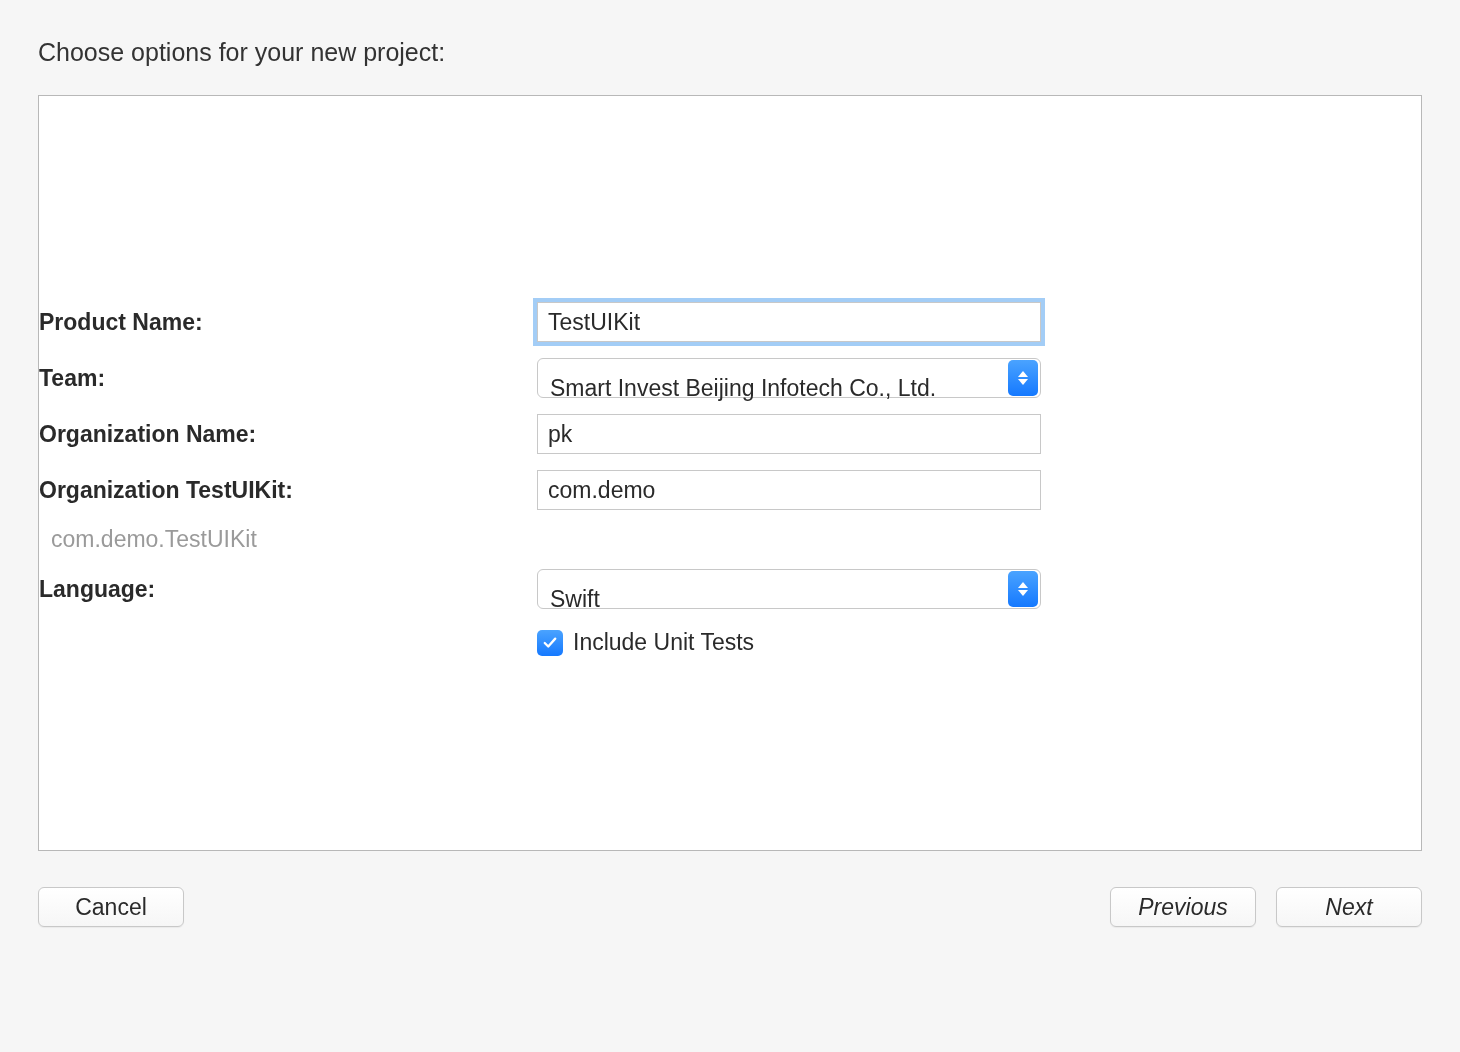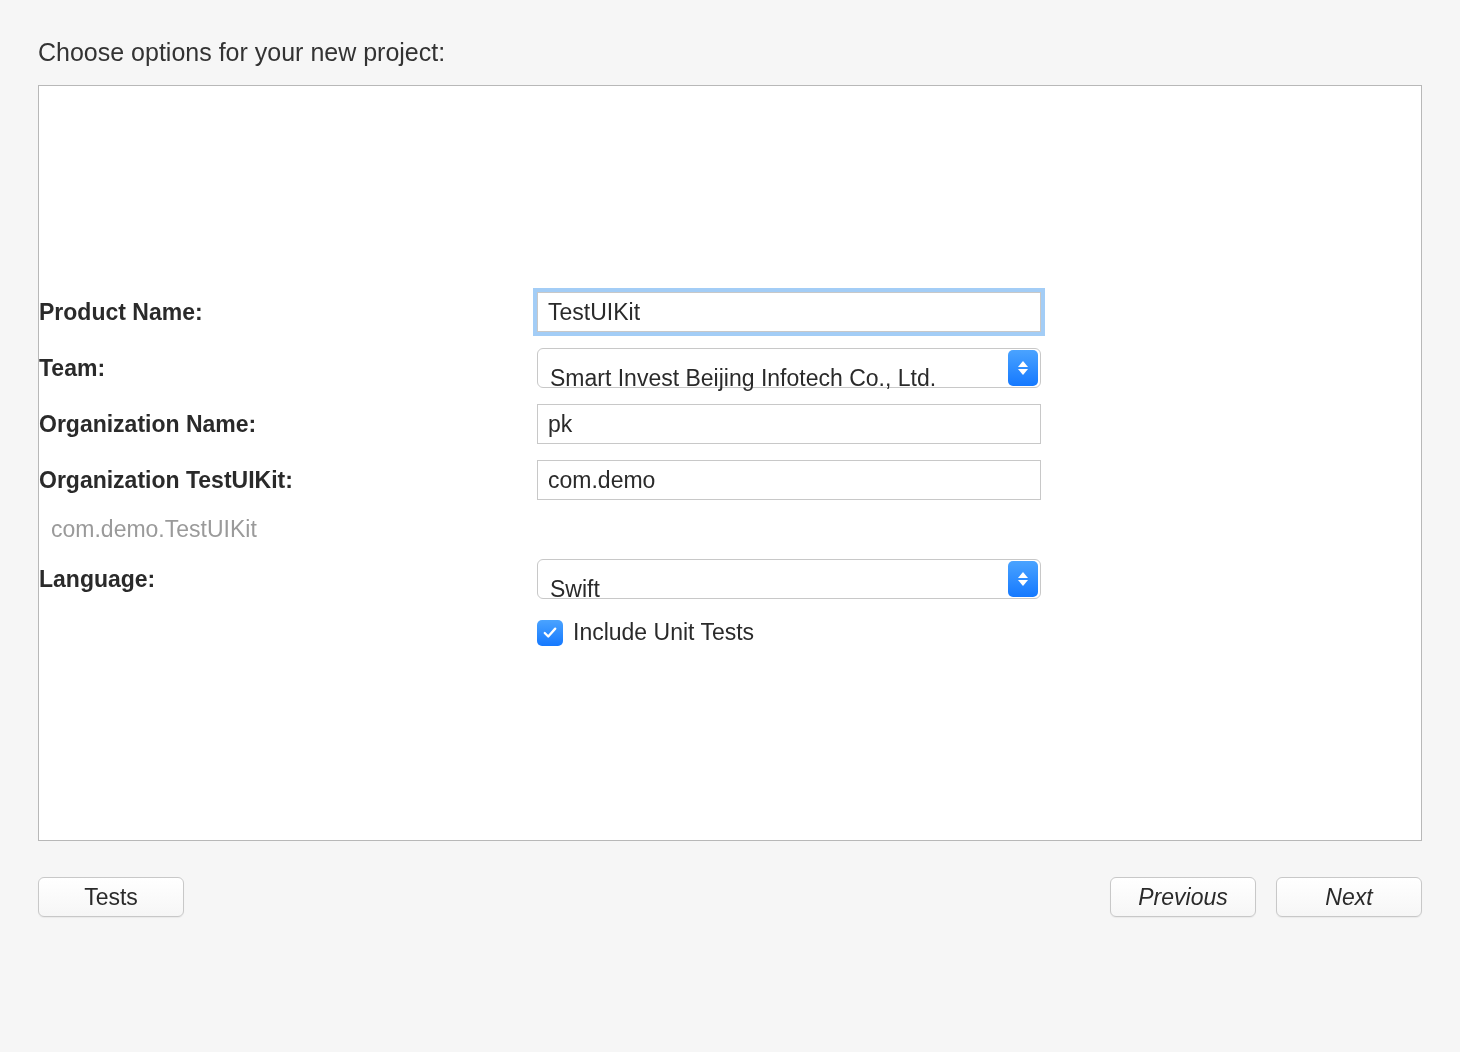--- a/index.html
+++ b/index.html
@@ -8,21 +8,21 @@
       height: 1052px;
       background: #f6f6f6;
       font-family: -apple-system, "Helvetica Neue", Helvetica, Arial, sans-serif;
       font-size: 23px;
       color: #2a2a2a;
       padding: 38px;
     }
     .title {
       font-size: 25px;
       color: #333;
-      margin-bottom: 18px;
+      margin-bottom: 28px;
     }
     .panel {
       background: #fff;
       border: 1px solid #b8b8b8;
       height: 756px;
       width: 100%;
       position: relative;
       padding-top: 206px;
     }
     .form {
@@ -225,18 +225,18 @@
           </div>
           <span class="checkbox-label">Include Unit Tests</span>
         </div>
       </div>
     </div>
 
   </div>
 </div>
 
 <div class="footer">
-  <div class="btn">Tests</div>
+  <div class="btn">Cancel</div>
   <div class="footer-right">
     <div class="btn">Previous</div>
     <div class="btn">Next</div>
   </div>
 </div>
 
 </body></html>

